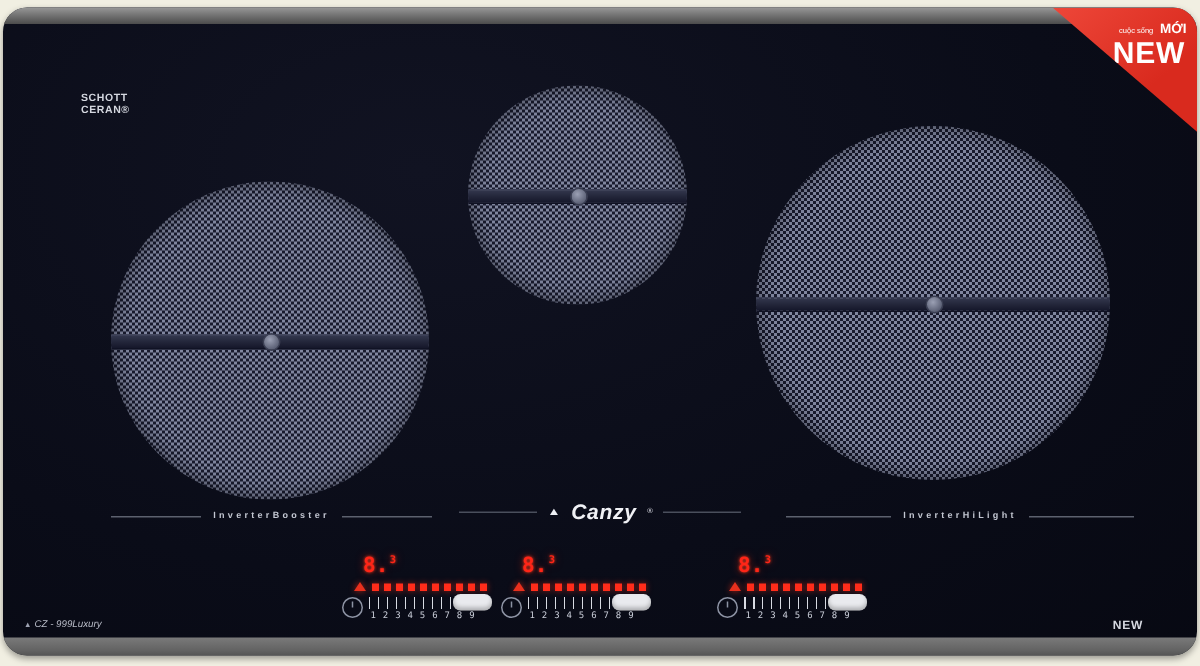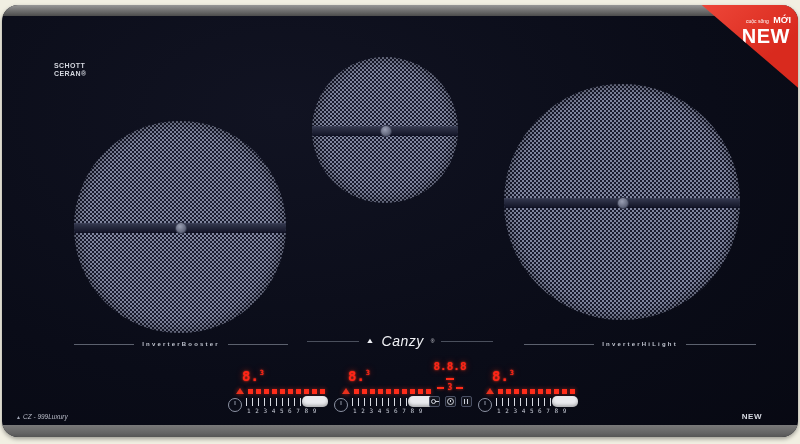--- a/index.html
+++ b/index.html
@@ -41,21 +41,21 @@
     font-size:7px;line-height:1.2;letter-spacing:.4px;}
   .zone-label{position:absolute;display:flex;align-items:center;gap:8px;color:#c3c7d2;
     font-size:6px;letter-spacing:2.2px;font-weight:bold;}
   .zone-label .hline{height:1px;background:#5c616e;flex:1;}
   .zl-left{left:72px;top:336px;width:214px;}
   .zl-right{left:522px;top:336px;width:232px;}
   .brand{position:absolute;left:298px;top:328px;width:200px;display:flex;align-items:center;
     justify-content:center;gap:7px;}
   .brand .hline{height:1px;background:#4a4f5c;width:52px;}
   .brand-mark{color:#eef0f5;font-size:9px;line-height:1;transform:scaleY(.8);}
-  .brand-text{color:#f0f1f5;font-size:14px;font-style:italic;font-weight:normal;letter-spacing:.5px;}
+  .brand-text{color:#f0f1f5;font-size:14px;font-style:italic;font-weight:bold;letter-spacing:.5px;}
   .brand-reg{color:#d8dae2;font-size:5px;vertical-align:super;}
   .model{position:absolute;left:14px;bottom:17px;color:#b9bcc8;font-size:6.5px;
     font-style:italic;display:flex;align-items:center;gap:2px;}
   .model .mini-mark{font-size:5px;color:#9ea3b2;font-style:normal;}
   .corner-new{position:absolute;right:36px;bottom:16px;color:#d5d8e0;font-size:8px;
     font-weight:bold;letter-spacing:.5px;}
   
   .ribbon{position:absolute;right:0;top:0;width:112px;height:92px;
     clip-path:polygon(14% 0, 100% 0, 100% 90%);
     background:linear-gradient(140deg,#f04a3c 0%,#d92a1e 65%);}
@@ -184,34 +184,20 @@
     <div class="warn-tri"></div>
     <div class="dash-bar"></div>
     <div class="zone-select"></div>
     <div class="slider">
       <div class="ticks"></div>
       <div class="pill"></div>
       <div class="scale-nums">1 2 3 4 5 6 7 8 9</div>
     </div>
   </div>
 
-  <div class="cluster">
-    <div class="timer-seg led">8.8.8</div>
-    <div class="t-dash"></div>
-    <div class="t-adjust">
-      <span class="r-dash"></span>
-      <span class="t-val led">3</span>
-      <span class="r-dash"></span>
-    </div>
-    <div class="btn-row">
-      <span class="sq-btn icon-key"></span>
-      <span class="sq-btn icon-clock"></span>
-      <span class="sq-btn icon-pause"></span>
-    </div>
-  </div>
 
   <div class="zone-ctl zc-3">
     <div class="seg-row led">
       <span class="seg-main">8.</span><span class="seg-boost">3</span>
     </div>
     <div class="warn-tri"></div>
     <div class="dash-bar"></div>
     <div class="zone-select"></div>
     <div class="slider">
       <div class="ticks"></div>

